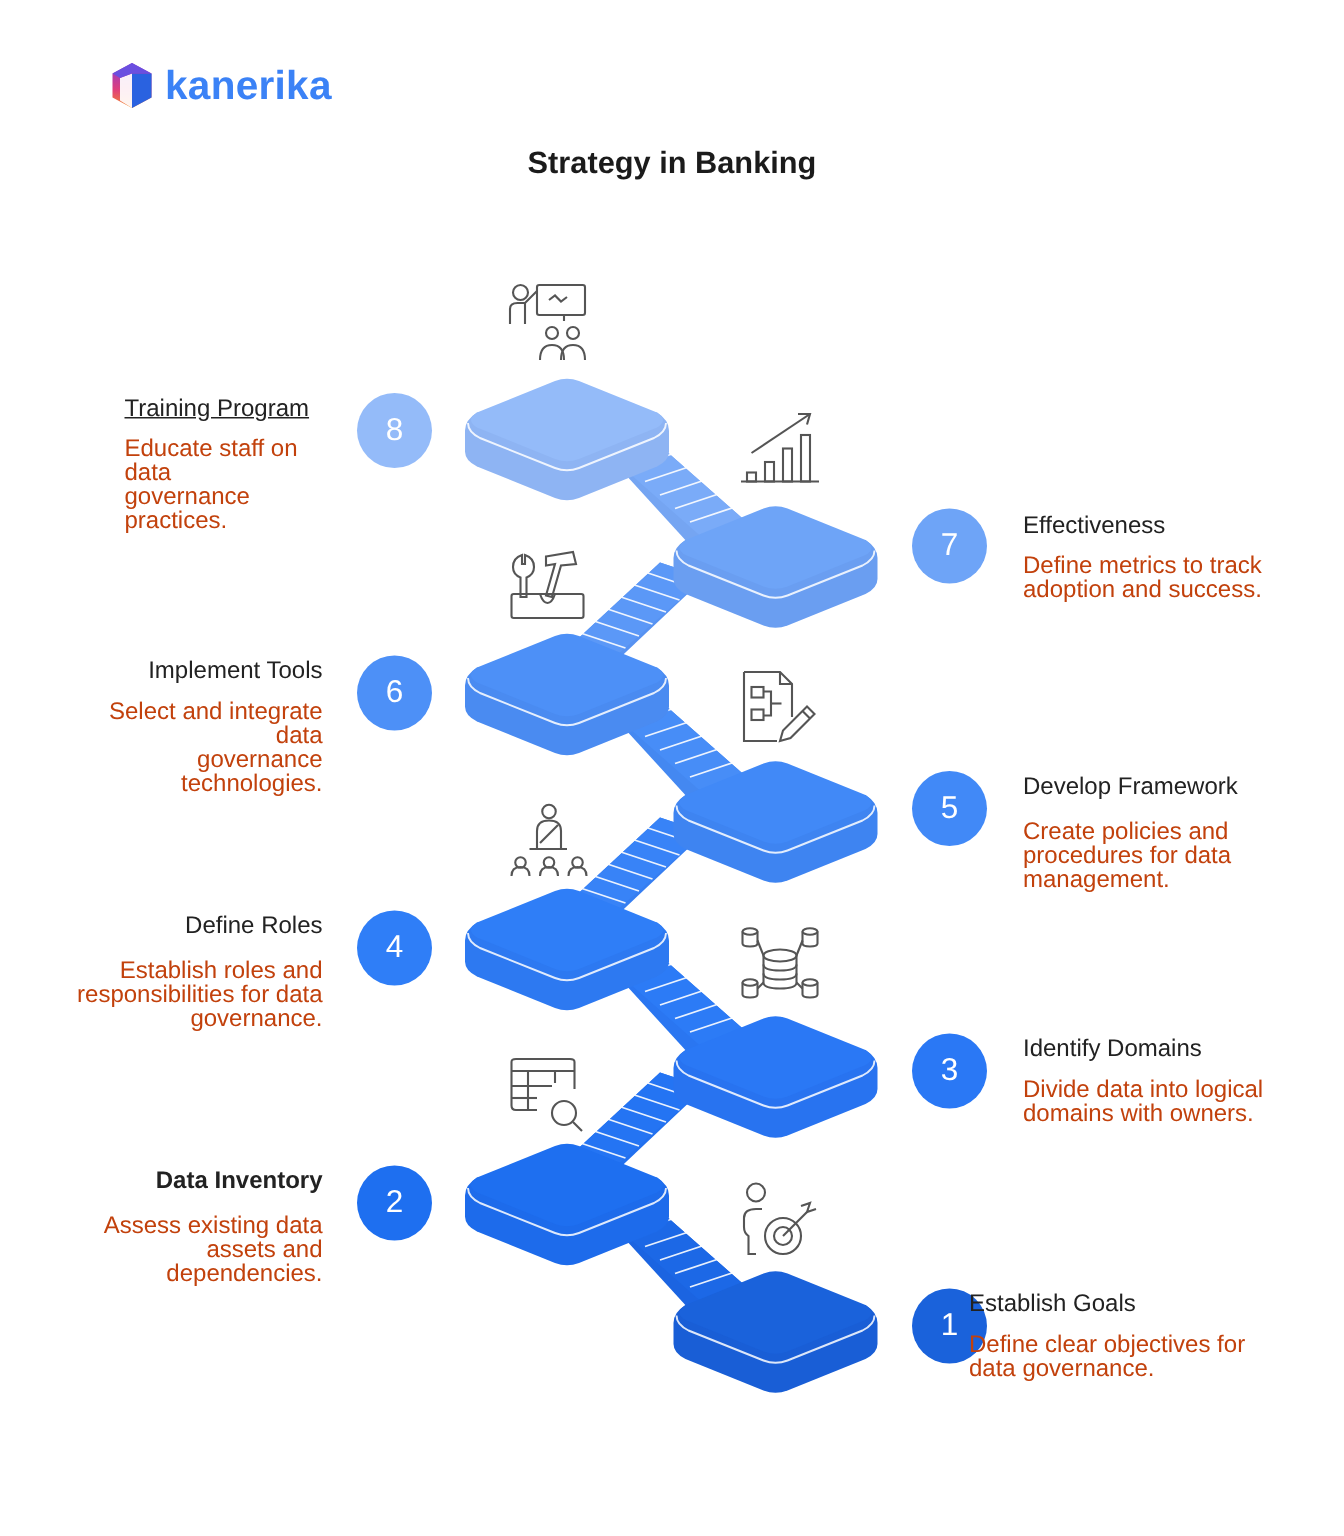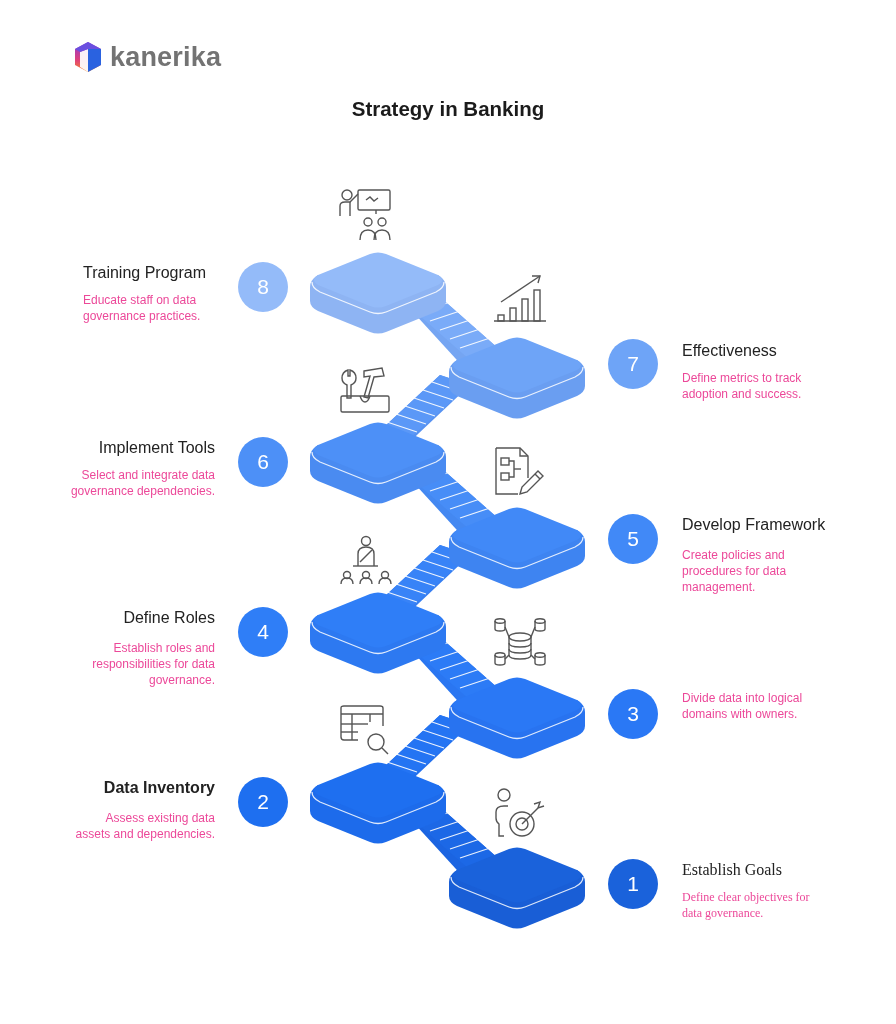--- a/index.html
+++ b/index.html
@@ -1,29 +1,29 @@
 <!DOCTYPE html>
 <html><head>
 <meta charset="utf-8">
 <style>
   html, body { margin: 0; padding: 0; background: #ffffff; }
   body { width: 896px; height: 1024px; position: relative; overflow: hidden;
          font-family: "Liberation Sans", "DejaVu Sans", sans-serif; color: #222; }
   .logo { position: absolute; left: 72px; top: 40px; display: flex; align-items: center; gap: 6px; }
-  .logo-text { font-size: 27px; font-weight: bold; color: #737373; letter-spacing: 0.2px; }
+  .logo-text { font-size: 27px; font-weight: bold; color: #3b82f6; letter-spacing: 0.2px; }
   .title { position: absolute; left: 0; right: 0; top: 95px; text-align: center;
            font-size: 20.5px; font-weight: bold; line-height: 27px; color: #1b1b1b; }
   .title .line { display: block; }
   svg.stairs { position: absolute; left: 0; top: 0; }
   .badge { position: absolute; width: 50px; height: 50px; border-radius: 50%; color: #fff;
            font-size: 21px; display: flex; align-items: center; justify-content: center; }
   .step-text { position: absolute; }
   .step-text.left { text-align: right; }
   .step-title { font-size: 16px; color: #222; line-height: 20px; margin-bottom: 9px; }
-  .step-desc { font-size: 12px; color: #ec4899; line-height: 16px; }
+  .step-desc { font-size: 16px; color: #c2410c; line-height: 16px; }
   .icon { position: absolute; }
 </style>
 </head>
 <body>
 
 <div class="logo">
   <svg width="32" height="34" viewBox="0 0 32 34">
     <defs>
       <linearGradient id="lg1" x1="0" y1="0" x2="0" y2="1">
         <stop offset="0" stop-color="#8a3bd6"></stop>
@@ -198,21 +198,21 @@
 <svg class="icon" style="left:494px;top:786px" width="54" height="54" viewBox="0 0 54 54" fill="none" stroke="#555" stroke-width="1.4">
   <circle cx="10" cy="9" r="6"></circle>
     <path d="M10 50 H5 V38 Q2 36 2 32 V26 Q2 20 10 20 L14 20"></path>
   <circle cx="28" cy="38" r="12"></circle>
     <circle cx="28" cy="38" r="6"></circle>
     <path d="M28 38 L44 22"></path>
     <path d="M40 18 L46 16 L44 22 L50 20"></path>
 </svg>
 
 <div class="step-text left" style="left:40px;top:263px;width:175px;text-align:left;">
-  <div class="step-title" style="text-align:left;padding-left:43px;">Training Program</div>
+  <div class="step-title" style="text-align:left;padding-left:43px;text-decoration:underline;">Training Program</div>
   <div class="step-desc" style="padding-left:43px;">
     <div>Educate staff on data</div>
     <div>governance practices.</div>
   </div>
 </div>
 <div class="badge" style="left:238px;top:262px;background:#94bbf9;">8</div>
 
 <div class="badge" style="left:608px;top:339px;background:#6ea4f7;">7</div>
 <div class="step-text" style="left:682px;top:341px;width:190px;">
   <div class="step-title">
@@ -221,21 +221,21 @@
   <div class="step-desc">
     <div>Define metrics to track</div>
     <div>adoption and success.</div>
   </div>
 </div>
 
 <div class="step-text left" style="left:40px;top:438px;width:175px;">
   <div class="step-title">Implement Tools</div>
   <div class="step-desc">
     <div>Select and integrate data</div>
-    <div>governance dependencies.</div>
+    <div>governance technologies.</div>
   </div>
 </div>
 <div class="badge" style="left:238px;top:437px;background:#4d90f7;">6</div>
 
 <div class="badge" style="left:608px;top:514px;background:#4189f7;">5</div>
 <div class="step-text" style="left:682px;top:515px;width:190px;">
   <div class="step-title" style="margin-bottom:12px;">Develop Framework</div>
   <div class="step-desc">
     <div>Create policies and</div>
     <div>procedures for data</div>
@@ -248,35 +248,36 @@
   <div class="step-desc">
     <div>Establish roles and</div>
     <div>responsibilities for data</div>
     <div>governance.</div>
   </div>
 </div>
 <div class="badge" style="left:238px;top:607px;background:#2f7ef7;">4</div>
 
 <div class="badge" style="left:608px;top:689px;background:#2a78f5;">3</div>
 <div class="step-text" style="left:682px;top:690px;width:190px;">
+  <div class="step-title">Identify Domains</div>
   <div class="step-desc">
     <div>Divide data into logical</div>
     <div>domains with owners.</div>
   </div>
 </div>
 
 <div class="step-text left" style="left:40px;top:778px;width:175px;">
   <div class="step-title" style="margin-bottom:12px;font-weight:bold;">Data Inventory</div>
   <div class="step-desc">
     <div>Assess existing data</div>
     <div>assets and dependencies.</div>
   </div>
 </div>
 <div class="badge" style="left:238px;top:777px;background:#1e6ff0;">2</div>
 
 <div class="badge" style="left:608px;top:859px;background:#1a62db;">1</div>
-<div class="step-text" style="left:682px;top:860px;width:190px;font-family:Liberation Serif, serif;">
+<div class="step-text" style="left:646px;top:860px;width:190px;">
   <div class="step-title">Establish Goals</div>
   <div class="step-desc">
     <div>Define clear objectives for</div>
     <div>data governance.</div>
   </div>
 </div>
 
 </body></html>

